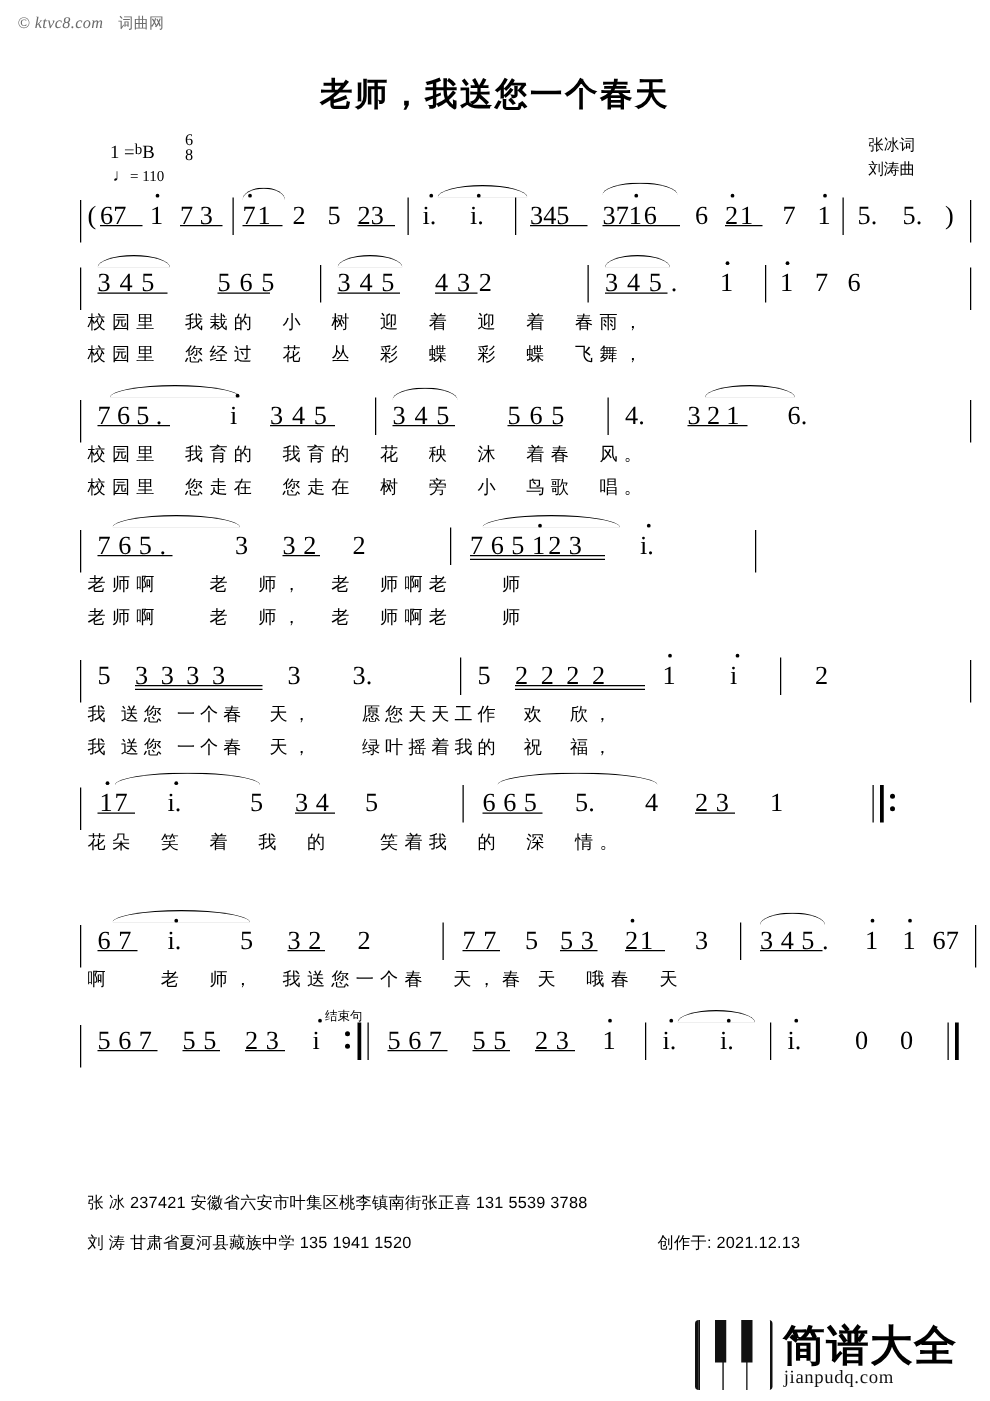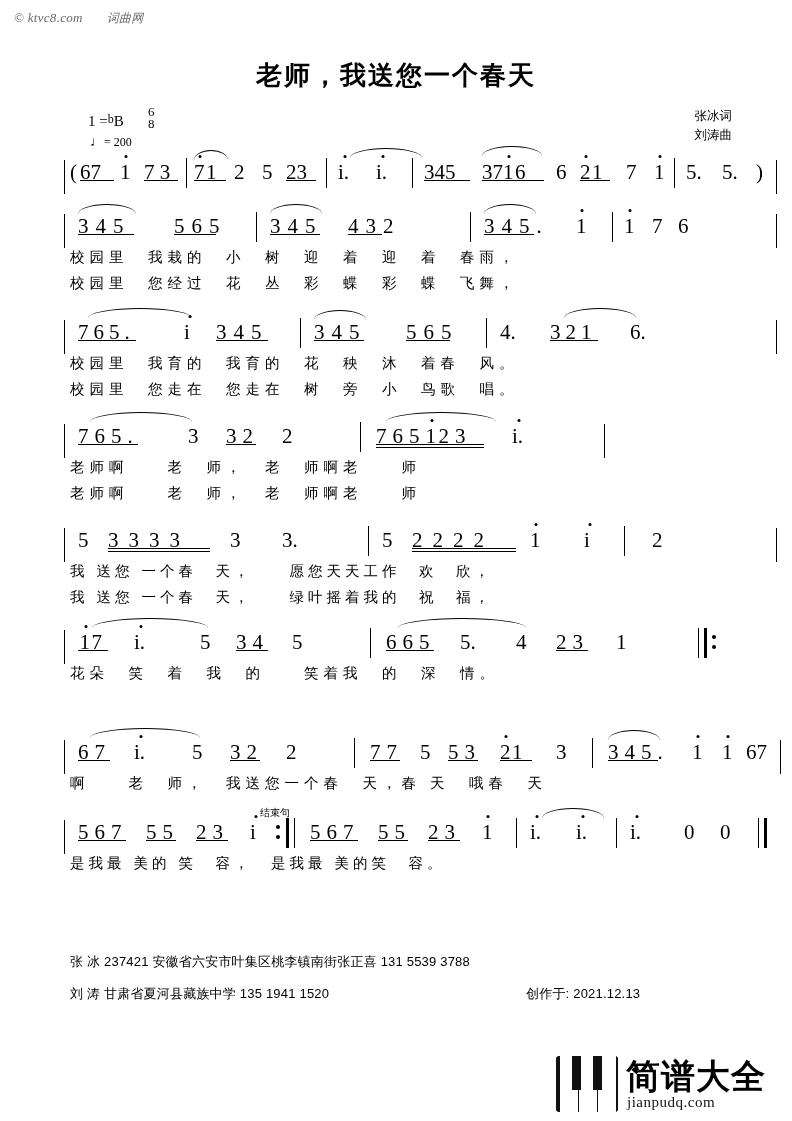--- a/index.html
+++ b/index.html
@@ -19,21 +19,21 @@
   .top-wm {
     position: absolute;
     left: 14px;
     top: 10px;
     font-size: 13px;
     color: #6b6b6b;
     letter-spacing: 0.3px;
     white-space: nowrap;
   }
   .top-wm .site { font-family: "Liberation Serif", serif; font-style: italic; }
-  .top-wm .cn { margin-left: 20px; font-size: 12px; font-style: italic; }
+  .top-wm .cn { margin-left: 8px; font-size: 12px; }
 
   
   .title {
     position: absolute;
     left: 0; right: 0;
     top: 58px;
     text-align: center;
     font-size: 26px;
     font-weight: bold;
     letter-spacing: 2px;
@@ -255,21 +255,21 @@
 </div>
 
 <div class="keysig">
   <span>1 =</span><span class="flat">b</span><span>B</span>
 </div>
 <div class="meter">
   <span class="num">6</span>
   <span class="den">8</span>
 </div>
 <div class="tempo">
-  <span class="note">♩</span><span>= 200</span>
+  <span class="note">♩</span><span>= 110</span>
 </div>
 
 <div class="system" style="top:160px;">
   <div class="noterow">
     <span class="bar" style="left:0px;height:34px;top:0;"></span>
     <span class="tok" style="left:6px;">(</span>
     <span class="tok u1" style="left:16px;width:34px;">67</span>
     <span class="tok dotup" style="left:56px;width:12px;">1</span>
     <span class="tok u1" style="left:80px;width:34px;">7 3</span>
     <span class="bar" style="left:122px;"></span>
@@ -476,23 +476,20 @@
     <span class="tok dotup" style="left:466px;width:14px;">i.</span>
     <span class="tok dotup" style="left:512px;width:14px;">i.</span>
     <span class="slur" style="left:478px;width:62px;top:-12px;"></span>
     <span class="bar" style="left:552px;"></span>
     <span class="tok dotup" style="left:566px;width:14px;">i.</span>
     <span class="tok" style="left:620px;">0</span>
     <span class="tok" style="left:656px;">0</span>
     <span class="bar" style="left:694px;"></span>
     <span class="bar thick" style="left:700px;"></span>
   </div>
-  <div class="lyricrow">
-    <span class="lyr" style="left:6px;letter-spacing:4px;">是我最 美的 笑　容，　是我最 美的笑　容。</span>
-  </div>
 </div>
 
 <div class="footer l1">
   <span>张 冰  237421 安徽省六安市叶集区桃李镇南街张正喜 131 5539 3788</span>
 </div>
 <div class="footer l2">
   <span>刘 涛  甘肃省夏河县藏族中学  135 1941 1520</span>
   <span class="right">创作于: 2021.12.13</span>
 </div>
 

